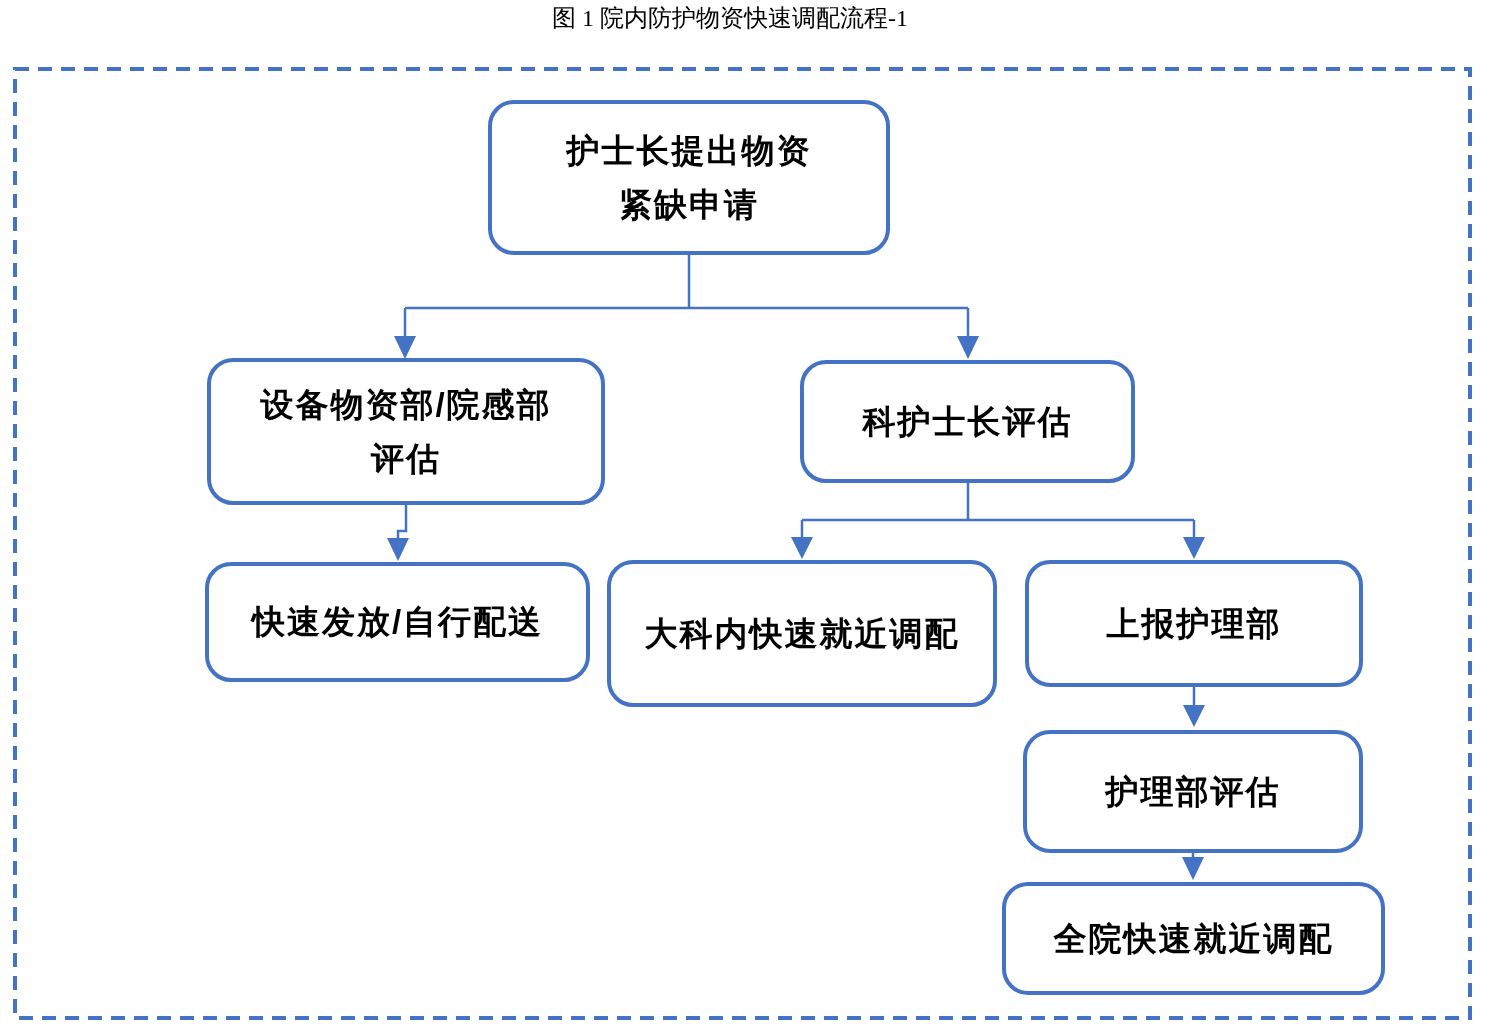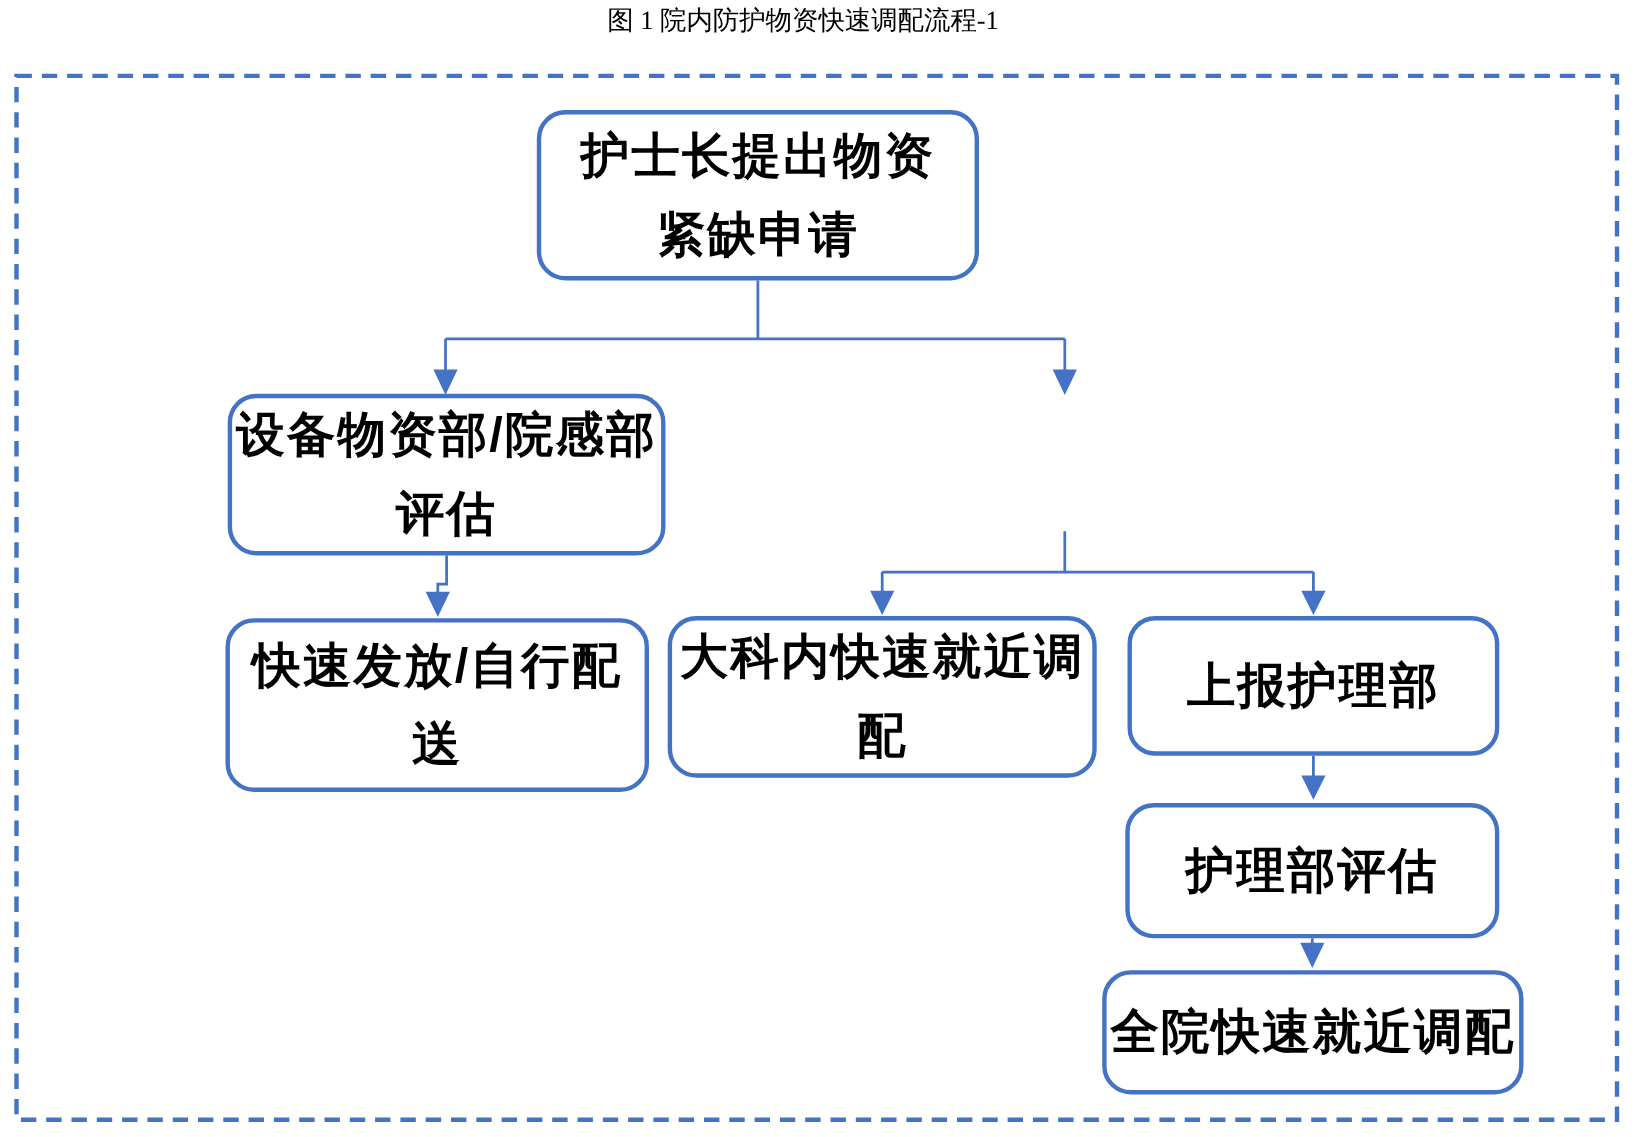--- a/index.html
+++ b/index.html
@@ -34,32 +34,32 @@
     position: absolute;
     background: #ffffff;
     border: 4px solid var(--accent);
     border-radius: 26px;
     display: flex;
     align-items: center;
     justify-content: center;
     text-align: center;
     color: var(--ink);
     font-weight: 700;
-    font-size: 44px;
+    font-size: 33px;
     letter-spacing: 2px;
     line-height: 1.62;
   }
   .node-label { white-space: pre-line; }
   .node-request            { left: 488px;  top: 100px; width: 402px; height: 155px; }
   .node-equipment          { left: 207px;  top: 358px; width: 398px; height: 147px; }
   .node-head-nurse         { left: 800px;  top: 360px; width: 335px; height: 123px; }
-  .node-dispatch           { left: 205px;  top: 562px; width: 385px; height: 158px; }
+  .node-dispatch           { left: 205px;  top: 562px; width: 385px; height: 120px; }
   .node-dept-allocate      { left: 607px;  top: 560px; width: 390px; height: 147px; }
   .node-report             { left: 1025px; top: 560px; width: 338px; height: 127px; border-radius: 25px; }
-  .node-nursing-eval       { left: 1023px; top: 730px; width: 340px; height: 123px; }
+  .node-nursing-eval       { left: 1023px; top: 730px; width: 340px; height: 123px; border-radius: 27px; }
   .node-hospital-allocate  { left: 1002px; top: 882px; width: 383px; height: 113px; }
 </style>
 </head>
 <body>
 
 <div class="page">
 
   <div class="figure-title">图 1 院内防护物资快速调配流程-1</div>
 
   <svg class="wires" viewBox="0 0 1488 1034" xmlns="http://www.w3.org/2000/svg">
@@ -87,20 +87,23 @@
   <div class="node node-request">
     <span class="node-label">护士长提出物资
 紧缺申请</span>
   </div>
 
   <div class="node node-equipment">
     <span class="node-label">设备物资部/院感部
 评估</span>
   </div>
 
+  <div class="node node-head-nurse">
+    <span class="node-label">科护士长评估</span>
+  </div>
 
   <div class="node node-dispatch">
     <span class="node-label">快速发放/自行配送</span>
   </div>
 
   <div class="node node-dept-allocate">
     <span class="node-label">大科内快速就近调配</span>
   </div>
 
   <div class="node node-report">

